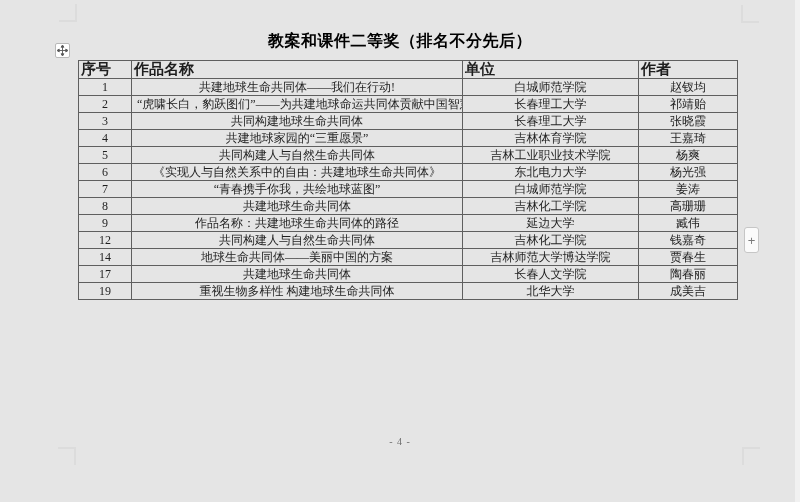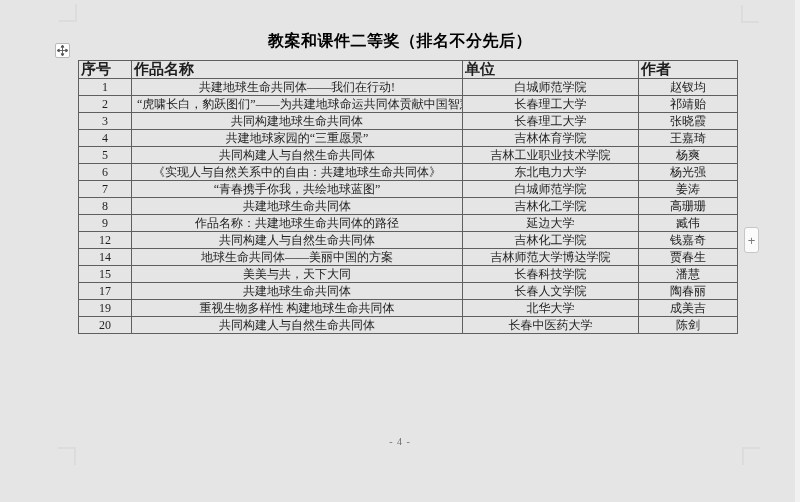--- a/index.html
+++ b/index.html
@@ -163,42 +163,30 @@
           <td class="c-unit">吉林化工学院</td>
           <td class="c-author">钱嘉奇</td>
         </tr>
         <tr>
           <td class="c-no">14</td>
           <td class="c-work">地球生命共同体——美丽中国的方案</td>
           <td class="c-unit">吉林师范大学博达学院</td>
           <td class="c-author">贾春生</td>
         </tr>
         <tr>
-          <td class="c-no">15</td>
-          <td class="c-work">美美与共，天下大同</td>
-          <td class="c-unit">长春科技学院</td>
-          <td class="c-author">潘慧</td>
-        </tr>
-        <tr>
           <td class="c-no">17</td>
           <td class="c-work">共建地球生命共同体</td>
           <td class="c-unit">长春人文学院</td>
           <td class="c-author">陶春丽</td>
         </tr>
         <tr>
           <td class="c-no">19</td>
           <td class="c-work">重视生物多样性 构建地球生命共同体</td>
           <td class="c-unit">北华大学</td>
           <td class="c-author">成美吉</td>
-        </tr>
-        <tr>
-          <td class="c-no">20</td>
-          <td class="c-work">共同构建人与自然生命共同体</td>
-          <td class="c-unit">长春中医药大学</td>
-          <td class="c-author">陈剑</td>
         </tr>
       </tbody>
   </table>
 
   <div class="page-number">- 4 -</div>
 
   <button class="add-btn">+</button>
 
   <div class="edge-strip"></div>
 

